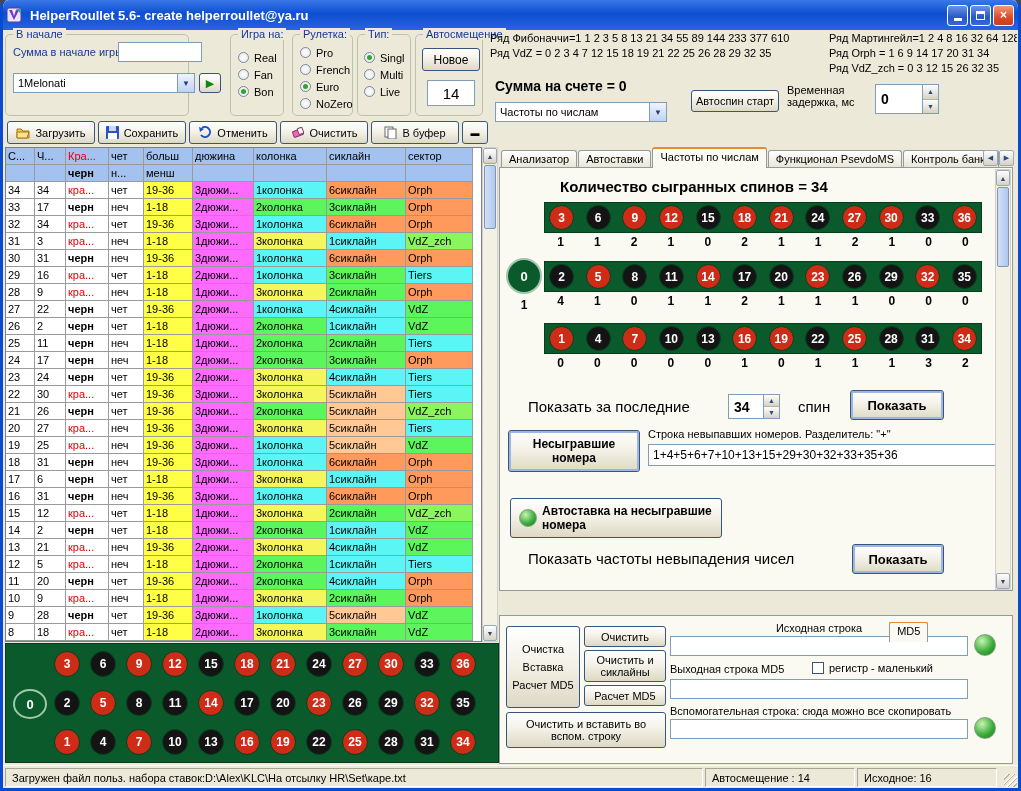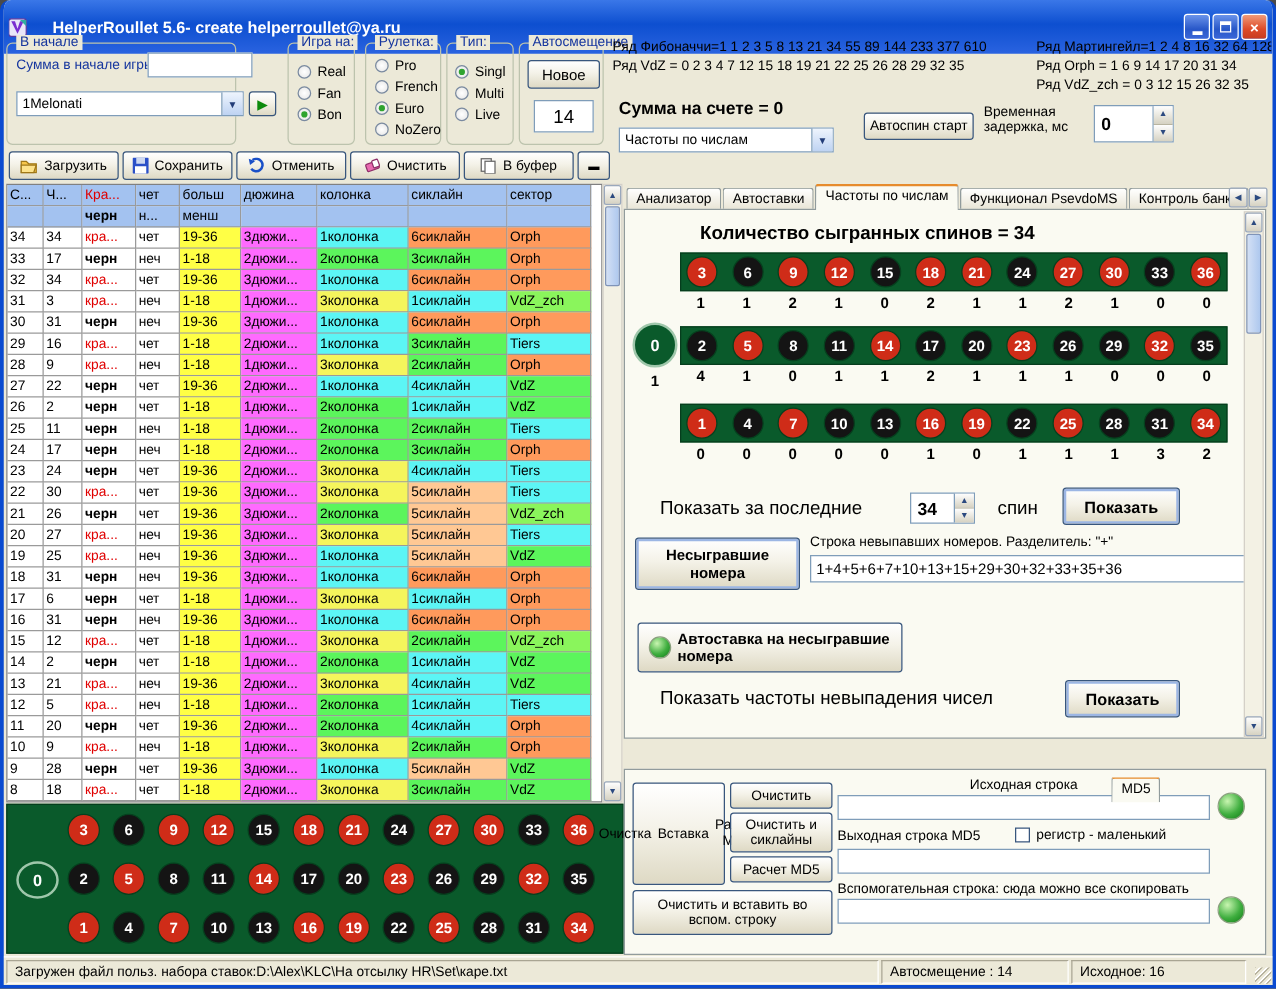--- a/index.html
+++ b/index.html
@@ -1,19 +1,19 @@
 <!DOCTYPE html>
 <html><head>
 <meta charset="utf-8">
 <style>
   *{box-sizing:border-box;margin:0;padding:0}
   html,body{width:1021px;height:791px}
   body{font-family:"Liberation Sans",sans-serif;background:#4a4a4a}
   .window{position:relative;width:1021px;height:791px;background:#ece9d8;border:3px solid #0a4ad0;border-top:0;border-radius:8px 8px 0 0;overflow:hidden}
-  .titlebar{position:relative;height:43px;background:linear-gradient(180deg,#3a77e8,#0d4fd0 45%,#2a63e0);display:flex;align-items:center;gap:19px;padding:0 4px;color:#fff;font-weight:bold;font-size:13px;border-radius:6px 6px 0 0}
+  .titlebar{position:relative;height:30px;background:linear-gradient(180deg,#3a77e8,#0d4fd0 45%,#2a63e0);display:flex;align-items:center;gap:7px;padding:0 4px;color:#fff;font-weight:bold;font-size:13px;border-radius:6px 6px 0 0}
   .caps{margin-left:auto;display:flex;gap:2px}
   .cap-btn{width:21px;height:21px;border:1px solid #fff;border-radius:3px;display:flex;align-items:center;justify-content:center;color:#fff;font-size:12px;font-weight:bold;background:linear-gradient(#6a93ea,#2857c8 60%,#3a66d8)}
   .cap-close{background:linear-gradient(#f09a78,#dd4a28 60%,#c83c20)}
   .gmin{width:8px;height:3px;background:#fff;margin-top:9px}
   .gmax{width:9px;height:9px;border:1px solid #fff;border-top:3px solid #fff}
   .main{position:absolute;top:26px;left:0;width:1015px;bottom:0}
   .grp{position:absolute;top:8px;height:82px;border:1px solid #bcc3ad;border-radius:5px}
   .grp .cap{position:absolute;top:-7px;left:7px;background:#ece9d8;padding:0 3px;font-size:11px;color:#16369e;white-space:nowrap}
   .lbl{position:absolute;font-size:11px;color:#000;white-space:nowrap}
   .blue{color:#16369e}
@@ -61,21 +61,21 @@
   .fcnts{position:absolute;left:44px;width:438px;height:16px;display:flex;justify-content:space-between;padding:0 4px}
   .cnt{width:25px;text-align:center;font-size:12px;font-weight:bold}
   .big{position:absolute;font-size:15px;white-space:nowrap}
   .orb{width:22px;height:22px;border-radius:50%;background:radial-gradient(circle at 35% 30%,#c8f5b0,#3fae3f 55%,#0c7a14);border:1px solid #8aa07e;flex:none}
   .orb.abs{position:absolute}
   .chk{width:12px;height:12px;border:1px solid #38567d;background:#fff;display:inline-block;flex:none}
   
   .status{position:absolute;left:0;right:0;top:739px;height:23px;background:#ece9d8;border-top:1px solid #fff;font-size:11px}
   .spanel{position:absolute;top:2px;height:19px;display:flex;align-items:center;padding:0 6px;border:1px solid;border-color:#a9a593 #fff #fff #a9a593;white-space:nowrap;overflow:hidden}
   .grip{position:absolute;right:1px;bottom:1px;width:13px;height:13px;background:repeating-linear-gradient(-45deg,transparent 0 2px,#b8b4a0 2px 3px,#fff 3px 4px)}
-  .vbox{display:flex;flex-direction:row;align-items:center;justify-content:center;line-height:13px}
+  .vbox{display:flex;flex-direction:column;align-items:center;justify-content:center;line-height:13px}
   svg{flex:none}
 </style>
 </head>
 <body>
 
 <div class="window">
   <div class="titlebar">
     <svg width="16" height="16" viewBox="0 0 16 16">
         <rect x="0" y="1" width="14" height="14" rx="2" fill="#e8e6f8" stroke="#5a3aa0"></rect>
         <path d="M2 3 L7 13 L12 3 L9 3 L7 9 L5 3 Z" fill="#7a2fd0"></path>

